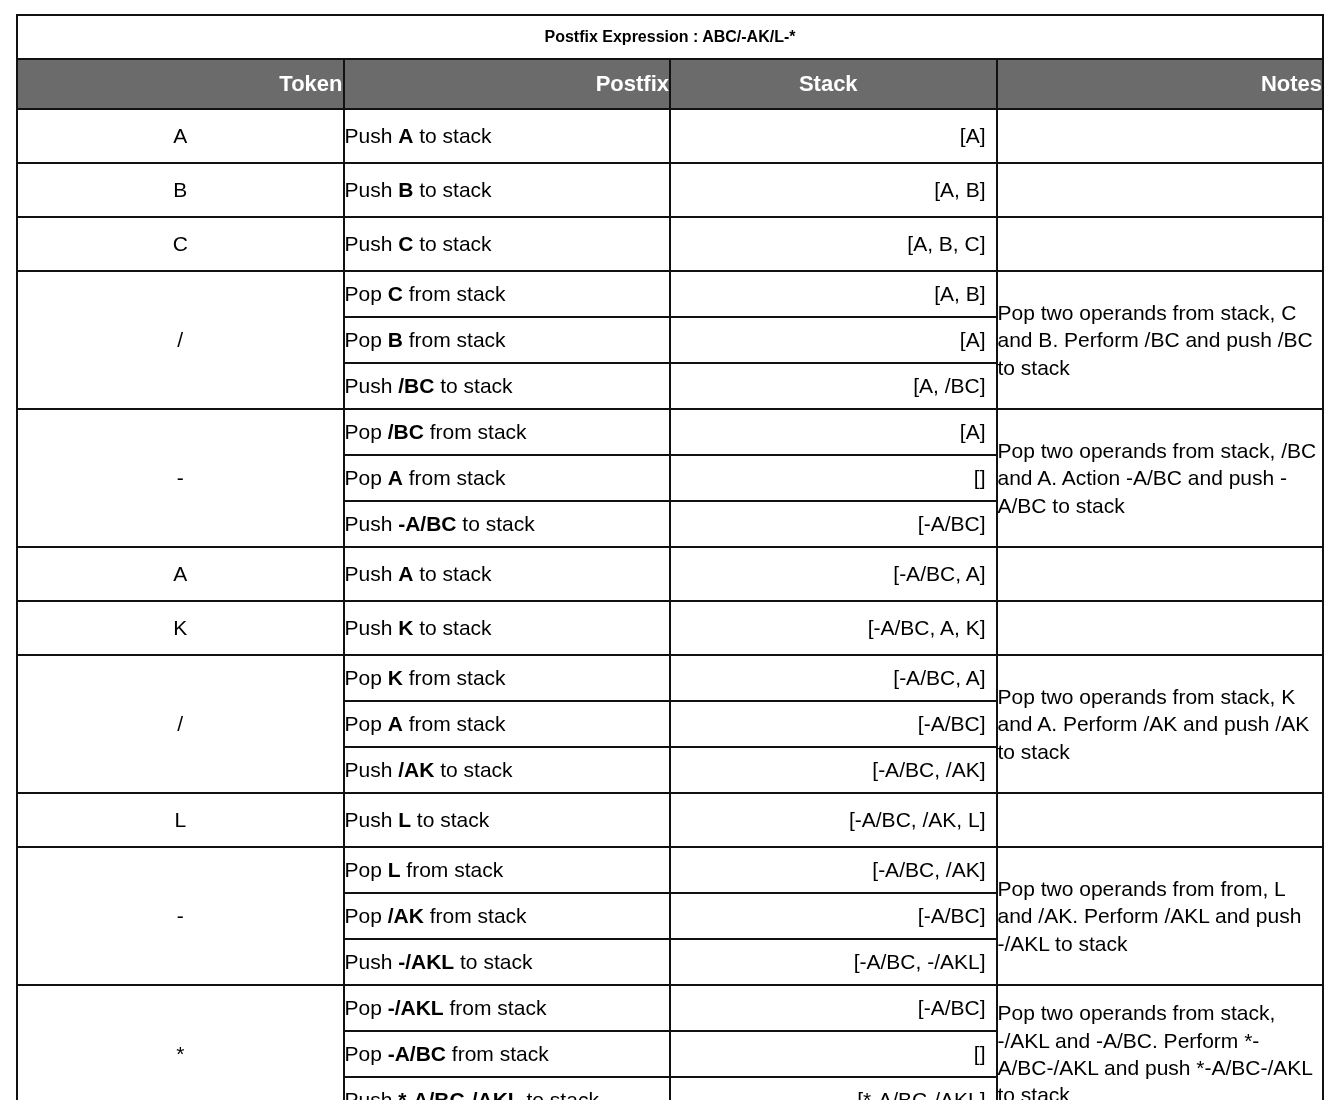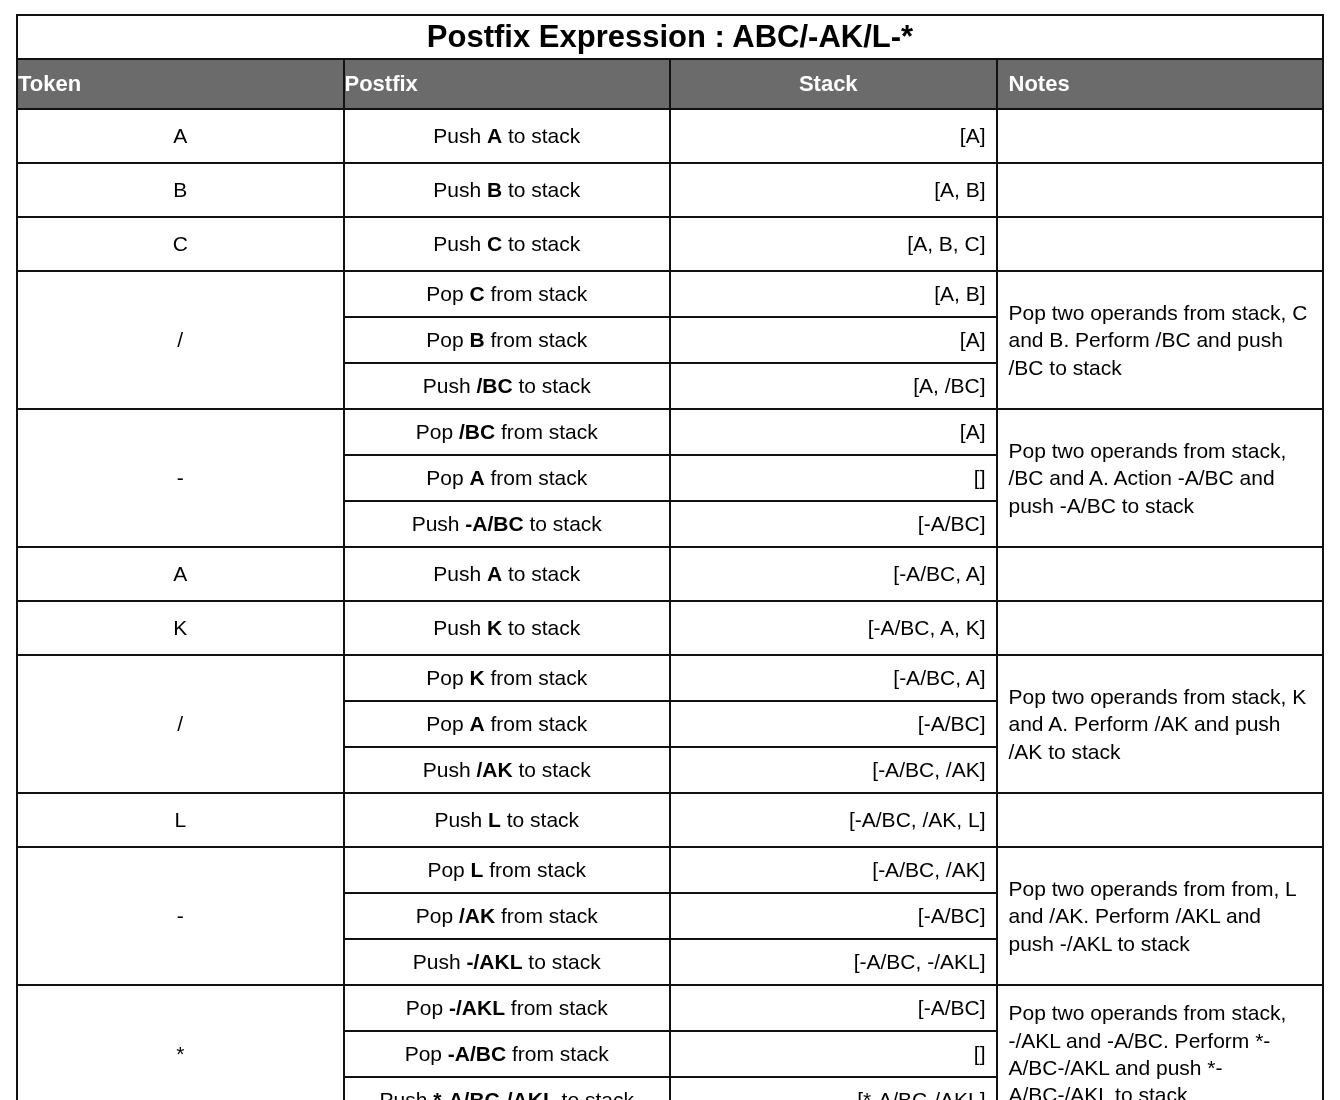--- a/index.html
+++ b/index.html
@@ -26,49 +26,49 @@
     table-layout: fixed;
     font-size: 21px;
   }
   table.conv td, table.conv th {
     border: 2px solid #111111;
     padding: 0;
   }
   .title-row td {
     text-align: center;
     font-weight: bold;
-    font-size: 31px;
+    font-size: 16px;
     height: 42px;
     background: #ffffff;
     padding: 4px 6px;
   }
   .head-row th {
     background: #6b6b6b;
     color: #ffffff;
     font-weight: bold;
     font-size: 22px;
     height: 40px;
-    text-align: left;
+    text-align: right;
     padding: 4px 6px;
   }
   .c-token   { width: 210px; text-align: center; }
   .c-action  { width: 418px; text-align: center; }
   .c-stack   { width: 338px; text-align: right; padding-right: 10px !important; }
-  .c-notes   { width: 340px; text-align: center; padding: 4px 11px !important; line-height: 1.28; margin-left: 32px; }
+  .c-notes   { width: 340px; text-align: center; padding: 4px 0 !important; line-height: 1.28; margin-left: 32px; }
   td.cell {
     height: 44px;
     padding: 3px 6px;
     vertical-align: middle;
   }
   td.token-cell {
     text-align: center;
     vertical-align: middle;
   }
   td.action-cell {
-    text-align: center;
+    text-align: left;
   }
   td.stack-cell {
     text-align: right;
     padding-right: 10px;
   }
   td.notes-cell {
     text-align: left;
     padding: 4px 10px;
     line-height: 1.3;
     vertical-align: middle;

